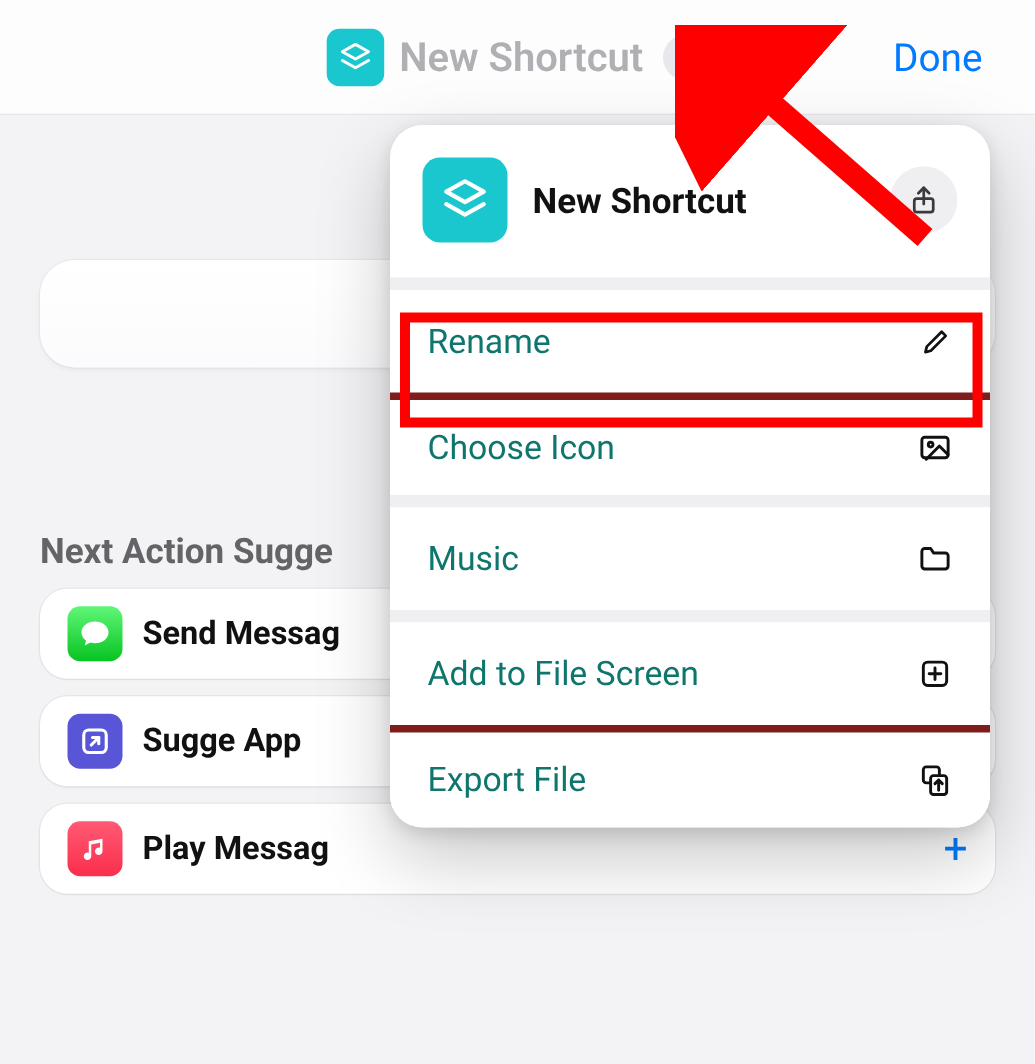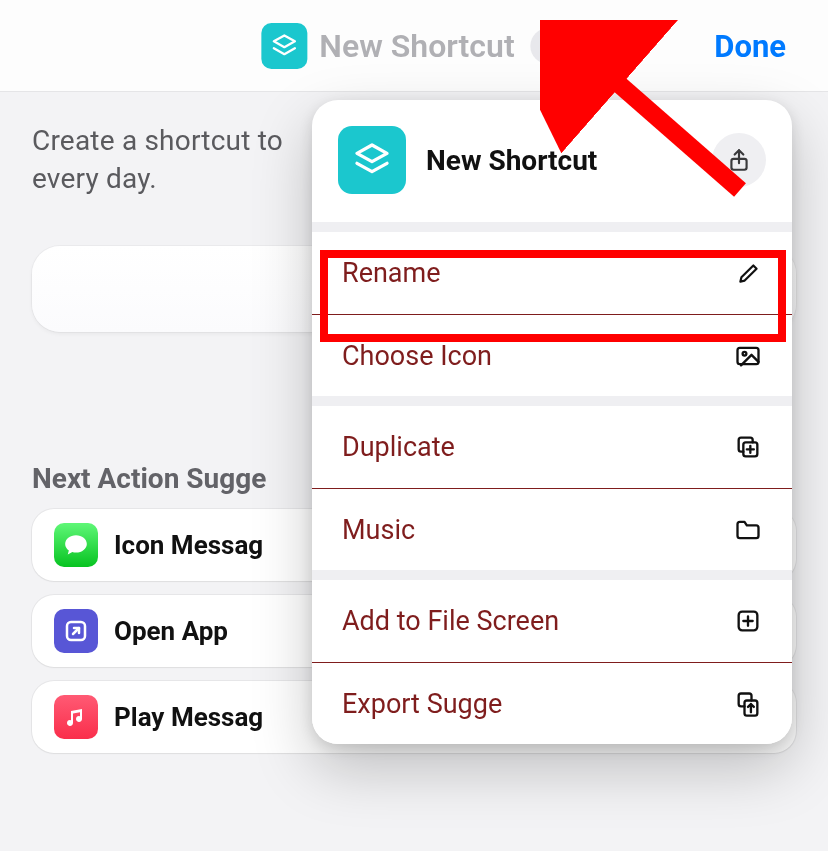--- a/index.html
+++ b/index.html
@@ -25,21 +25,21 @@
   .shortcut-tile.large { width: 68px; height: 68px; border-radius: 14px; }
   .title-text { font-size: 32px; font-weight: 600; color: #b0b0b4; }
   .chevron-pill {
     width: 36px; height: 36px; border-radius: 18px; background: #e8e8ec;
     display: flex; align-items: center; justify-content: center;
     margin-left: 4px;
   }
   .done-btn {
     position: absolute; right: 42px; top: 0; height: 92px;
     display: flex; align-items: center;
-    font-size: 31px; font-weight: 700; color: #007aff; cursor: pointer;
+    font-size: 31px; font-weight: 400; color: #007aff; cursor: pointer;
   }
 
   
   .body-area { position: absolute; left: 0; top: 92px; right: 0; bottom: 0; padding: 30px 32px 0 32px; }
   .helper-text { font-size: 28px; color: #5a5a5e; line-height: 1.35; letter-spacing: .2px; }
   .add-pill {
     margin-top: 48px;
     width: 100%; height: 86px; border-radius: 28px;
     background: linear-gradient(#ffffff,#fbfbfd);
     box-shadow: 0 0 0 1px rgba(0,0,0,.03), 0 2px 4px rgba(0,0,0,.05);
@@ -75,23 +75,23 @@
   .share-circle {
     margin-left: auto; width: 54px; height: 54px; border-radius: 27px;
     background: #efeff2; display:flex;align-items:center;justify-content:center;
   }
 
   .sep-thick { height: 10px; background: #efeff2; }
 
   .menu-item {
     display: flex; align-items: center; justify-content: space-between;
     padding: 0 30px; height: 82px;
-    font-size: 27px; color: #7f1d1d; background:#fff;
-  }
-  .menu-item + .menu-item { border-top: 1px solid #7f1d1d; }
+    font-size: 27px; color: #0f766e; background:#fff;
+  }
+  .menu-item + .menu-item { border-top: 6px solid #7f1d1d; }
 
   
   .highlight {
     position: absolute; left: 320px; top: 250px; width: 466px; height: 92px;
     border: 8px solid #ff0000; z-index: 30; pointer-events: none;
   }
 
   
   .arrow-svg { position: absolute; left: 540px; top: 20px; width: 230px; height: 200px; z-index: 40; pointer-events: none; }
 
@@ -113,45 +113,44 @@
       <svg width="18" height="18" viewBox="0 0 24 24" fill="none" stroke="#8e8e93" stroke-width="3" stroke-linecap="round" stroke-linejoin="round">
         <polyline points="6 9 12 15 18 9"></polyline>
       </svg>
     </div>
   </div>
   <div class="done-btn">Done</div>
 </div>
 
 <div class="body-area">
   <div class="helper-text">
-    <span>Create a shortcut to</span><br>
-    <span>every day.</span>
+    <br>
   </div>
   <div class="add-pill"></div>
 
   <div class="section-title">Next Action Sugge</div>
 
   <div class="suggestion">
     <div class="app-icon app-messages">
       <svg width="26" height="26" viewBox="0 0 24 24" fill="#fff">
           <path d="M12 3C6.5 3 2 6.6 2 11c0 2.4 1.3 4.5 3.4 6l-1 3.7 4.2-2.2c1 .3 2.2.5 3.4.5 5.5 0 10-3.6 10-8S17.5 3 12 3z"></path>
         </svg>
     </div>
-    <span>Icon Messag</span>
+    <span>Send Messag</span>
   </div>
 
   <div class="suggestion">
     <div class="app-icon app-shortcuts">
       <svg width="24" height="24" viewBox="0 0 24 24" fill="none" stroke="#fff" stroke-width="2.5" stroke-linecap="round" stroke-linejoin="round">
         <rect x="3" y="3" width="18" height="18" rx="4" fill="#5856d6"></rect>
         <path d="M9 15 L15 9" stroke="#fff"></path>
         <path d="M10 9 L15 9 L15 14" stroke="#fff"></path>
       </svg>
     </div>
-    <span>Open App</span>
+    <span>Sugge App</span>
   </div>
 
   <div class="suggestion">
     <div class="app-icon app-music">
       <svg width="24" height="24" viewBox="0 0 24 24" fill="#fff">
           <path d="M9 18a3 3 0 1 1-2-2.83V6l11-2v10a3 3 0 1 1-2-2.83V7.2L9 8.6V18z"></path>
         </svg>
     </div>
     <span>Play Messag</span>
     <span class="plus">+</span>
@@ -189,45 +188,37 @@
     <svg width="28" height="28" viewBox="0 0 24 24" fill="none" stroke="#111" stroke-width="2" stroke-linecap="round" stroke-linejoin="round">
       <rect x="3" y="5" width="18" height="14" rx="2"></rect>
       <circle cx="9" cy="10" r="1.6"></circle>
       <path d="M21 17l-6-6-9 9"></path>
     </svg>
   </div>
 
   <div class="sep-thick"></div>
 
   <div class="menu-item">
-    <span>Duplicate</span>
-    <svg width="28" height="28" viewBox="0 0 24 24" fill="none" stroke="#111" stroke-width="2" stroke-linecap="round" stroke-linejoin="round">
-      <rect x="8" y="8" width="12" height="12" rx="2"></rect>
-      <path d="M16 8V6a2 2 0 0 0-2-2H6a2 2 0 0 0-2 2v8a2 2 0 0 0 2 2h2"></path>
-      <path d="M14 11v6M11 14h6"></path>
-    </svg>
-  </div>
-  <div class="menu-item">
     <span>Music</span>
     <svg width="28" height="28" viewBox="0 0 24 24" fill="none" stroke="#111" stroke-width="2" stroke-linecap="round" stroke-linejoin="round">
       <path d="M3 7a2 2 0 0 1 2-2h4l2 3h8a2 2 0 0 1 2 2v7a2 2 0 0 1-2 2H5a2 2 0 0 1-2-2V7z"></path>
     </svg>
   </div>
 
   <div class="sep-thick"></div>
 
   <div class="menu-item">
     <span>Add to File Screen</span>
     <svg width="28" height="28" viewBox="0 0 24 24" fill="none" stroke="#111" stroke-width="2" stroke-linecap="round" stroke-linejoin="round">
       <rect x="4" y="4" width="16" height="16" rx="3"></rect>
       <path d="M12 8v8M8 12h8"></path>
     </svg>
   </div>
   <div class="menu-item">
-    <span>Export Sugge</span>
+    <span>Export File</span>
     <svg width="28" height="28" viewBox="0 0 24 24" fill="none" stroke="#111" stroke-width="2" stroke-linecap="round" stroke-linejoin="round">
       <rect x="9" y="9" width="11" height="13" rx="2"></rect>
       <path d="M9 14H6a2 2 0 0 1-2-2V5a2 2 0 0 1 2-2h7a2 2 0 0 1 2 2v4"></path>
       <path d="M14.5 12v7M12 14.5l2.5-2.5 2.5 2.5"></path>
     </svg>
   </div>
 </div>
 
 <div class="highlight"></div>
 

